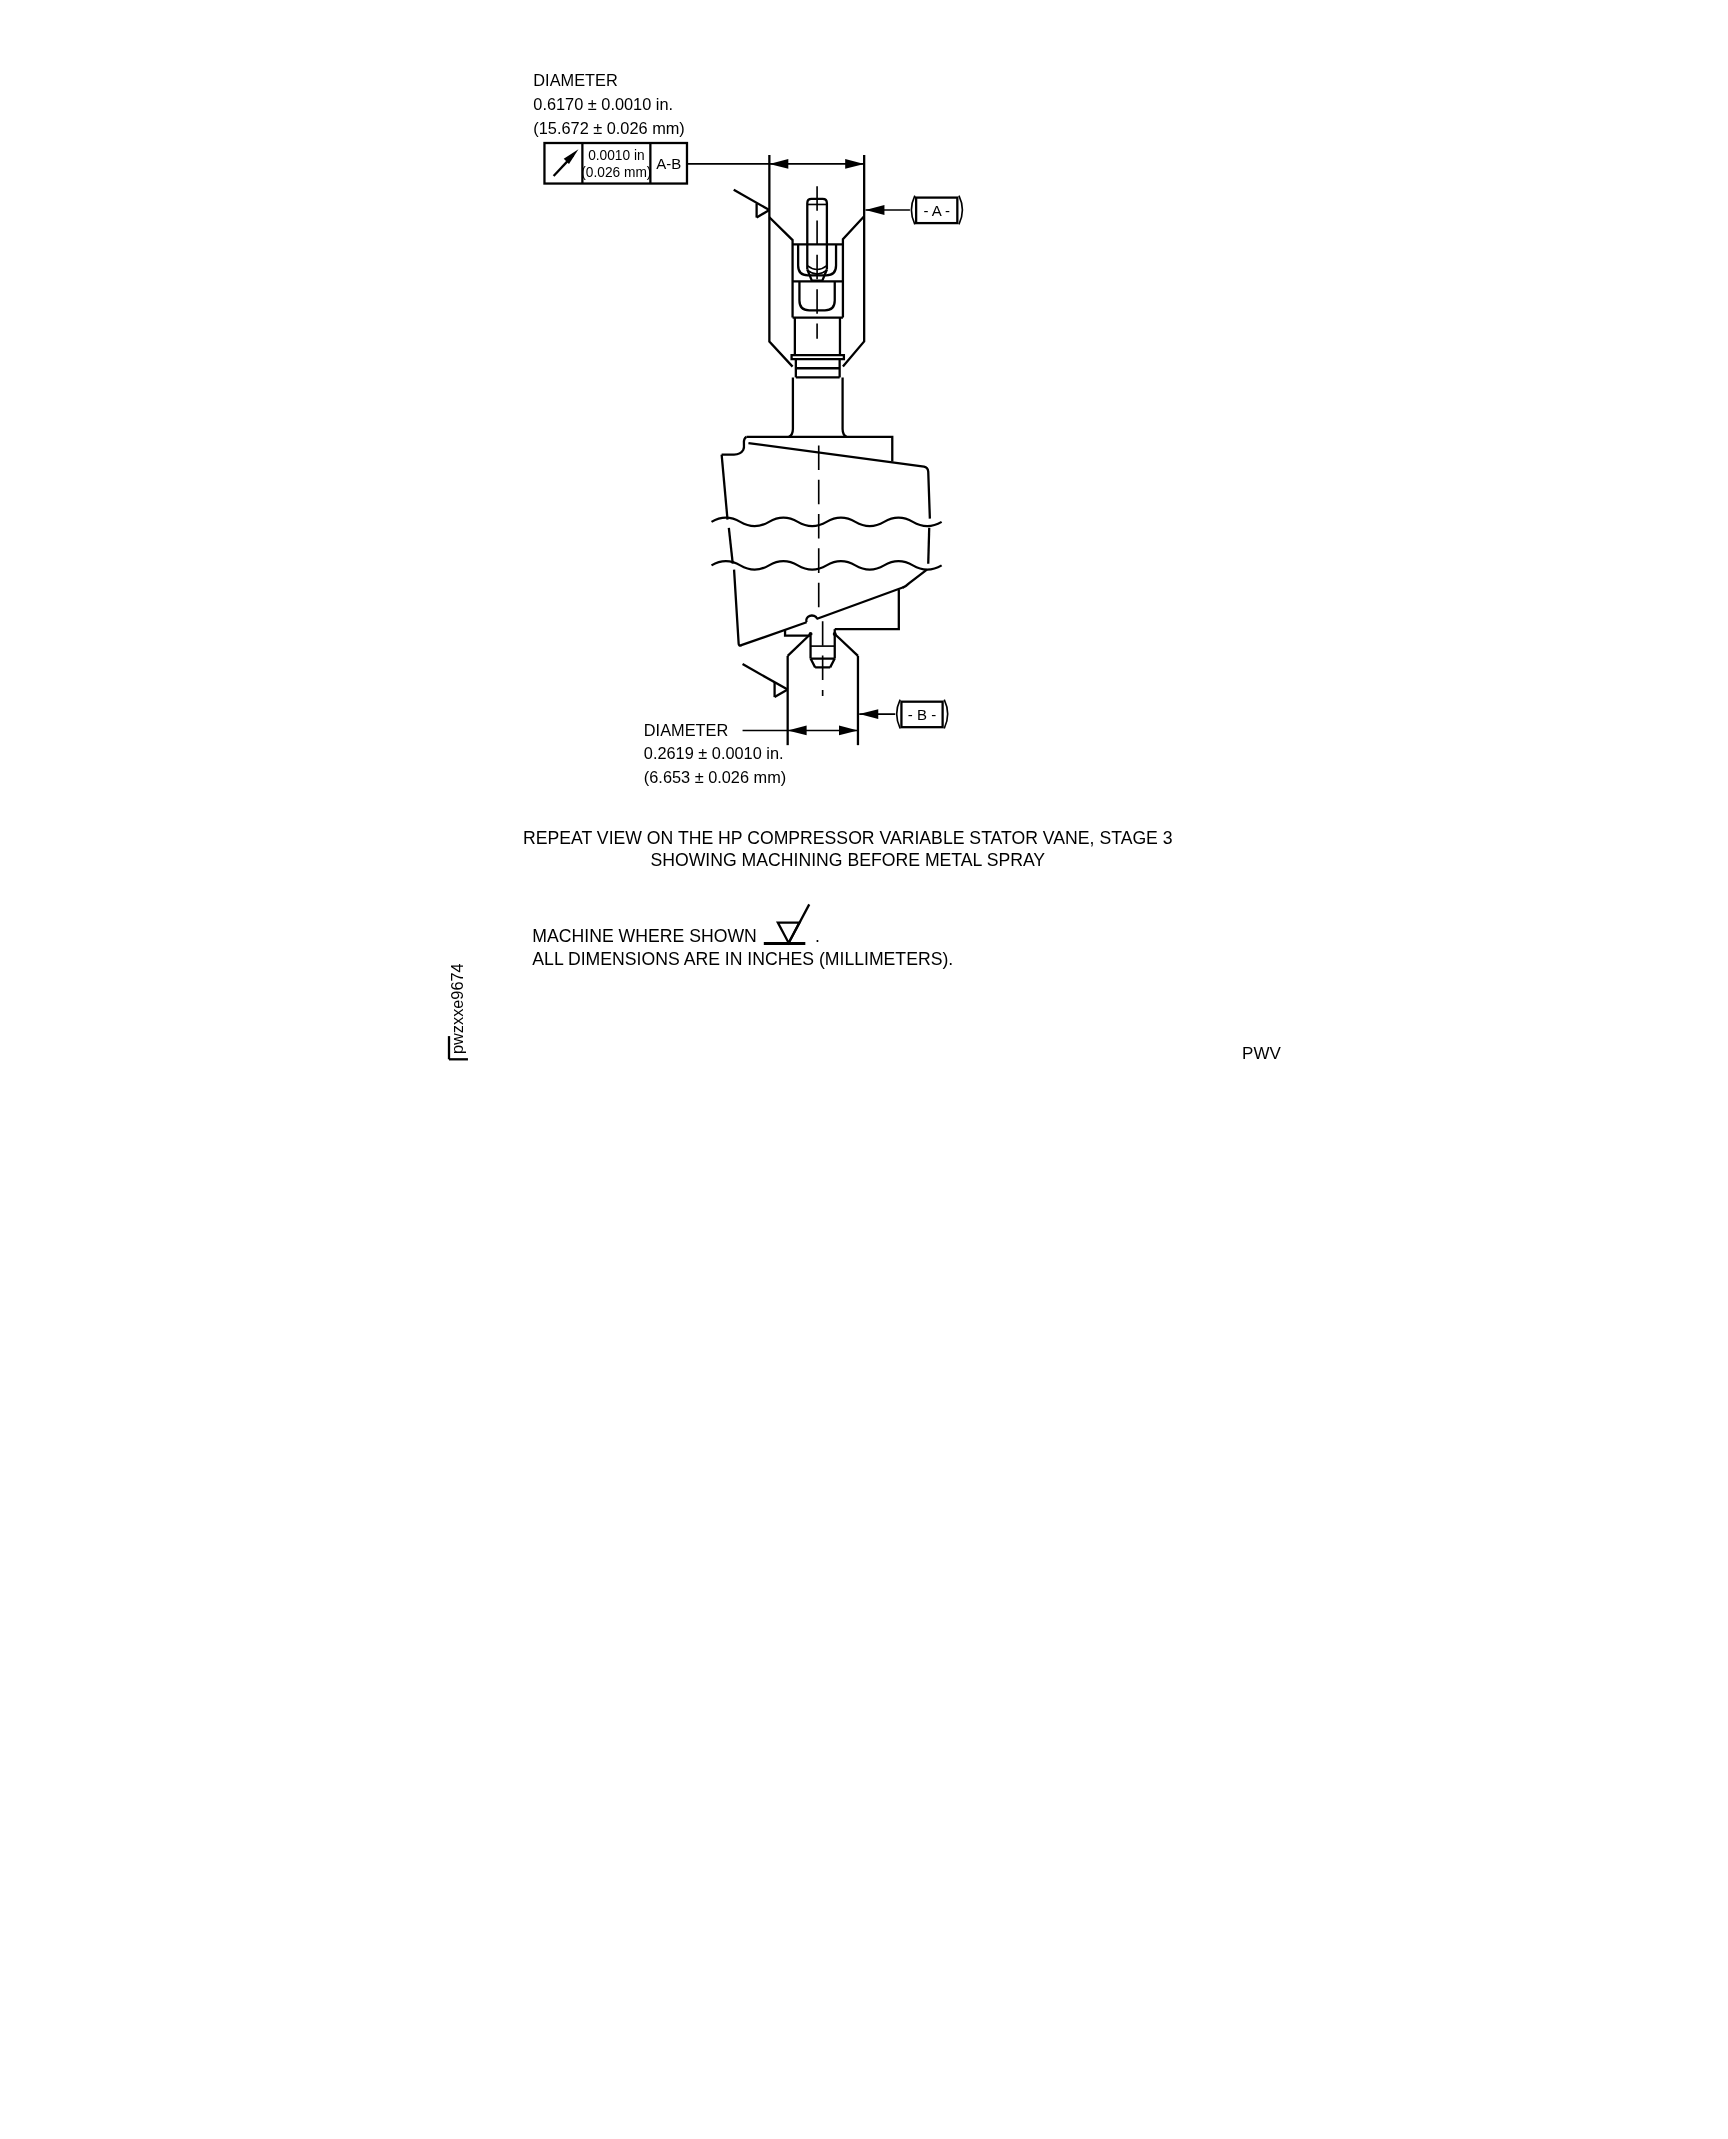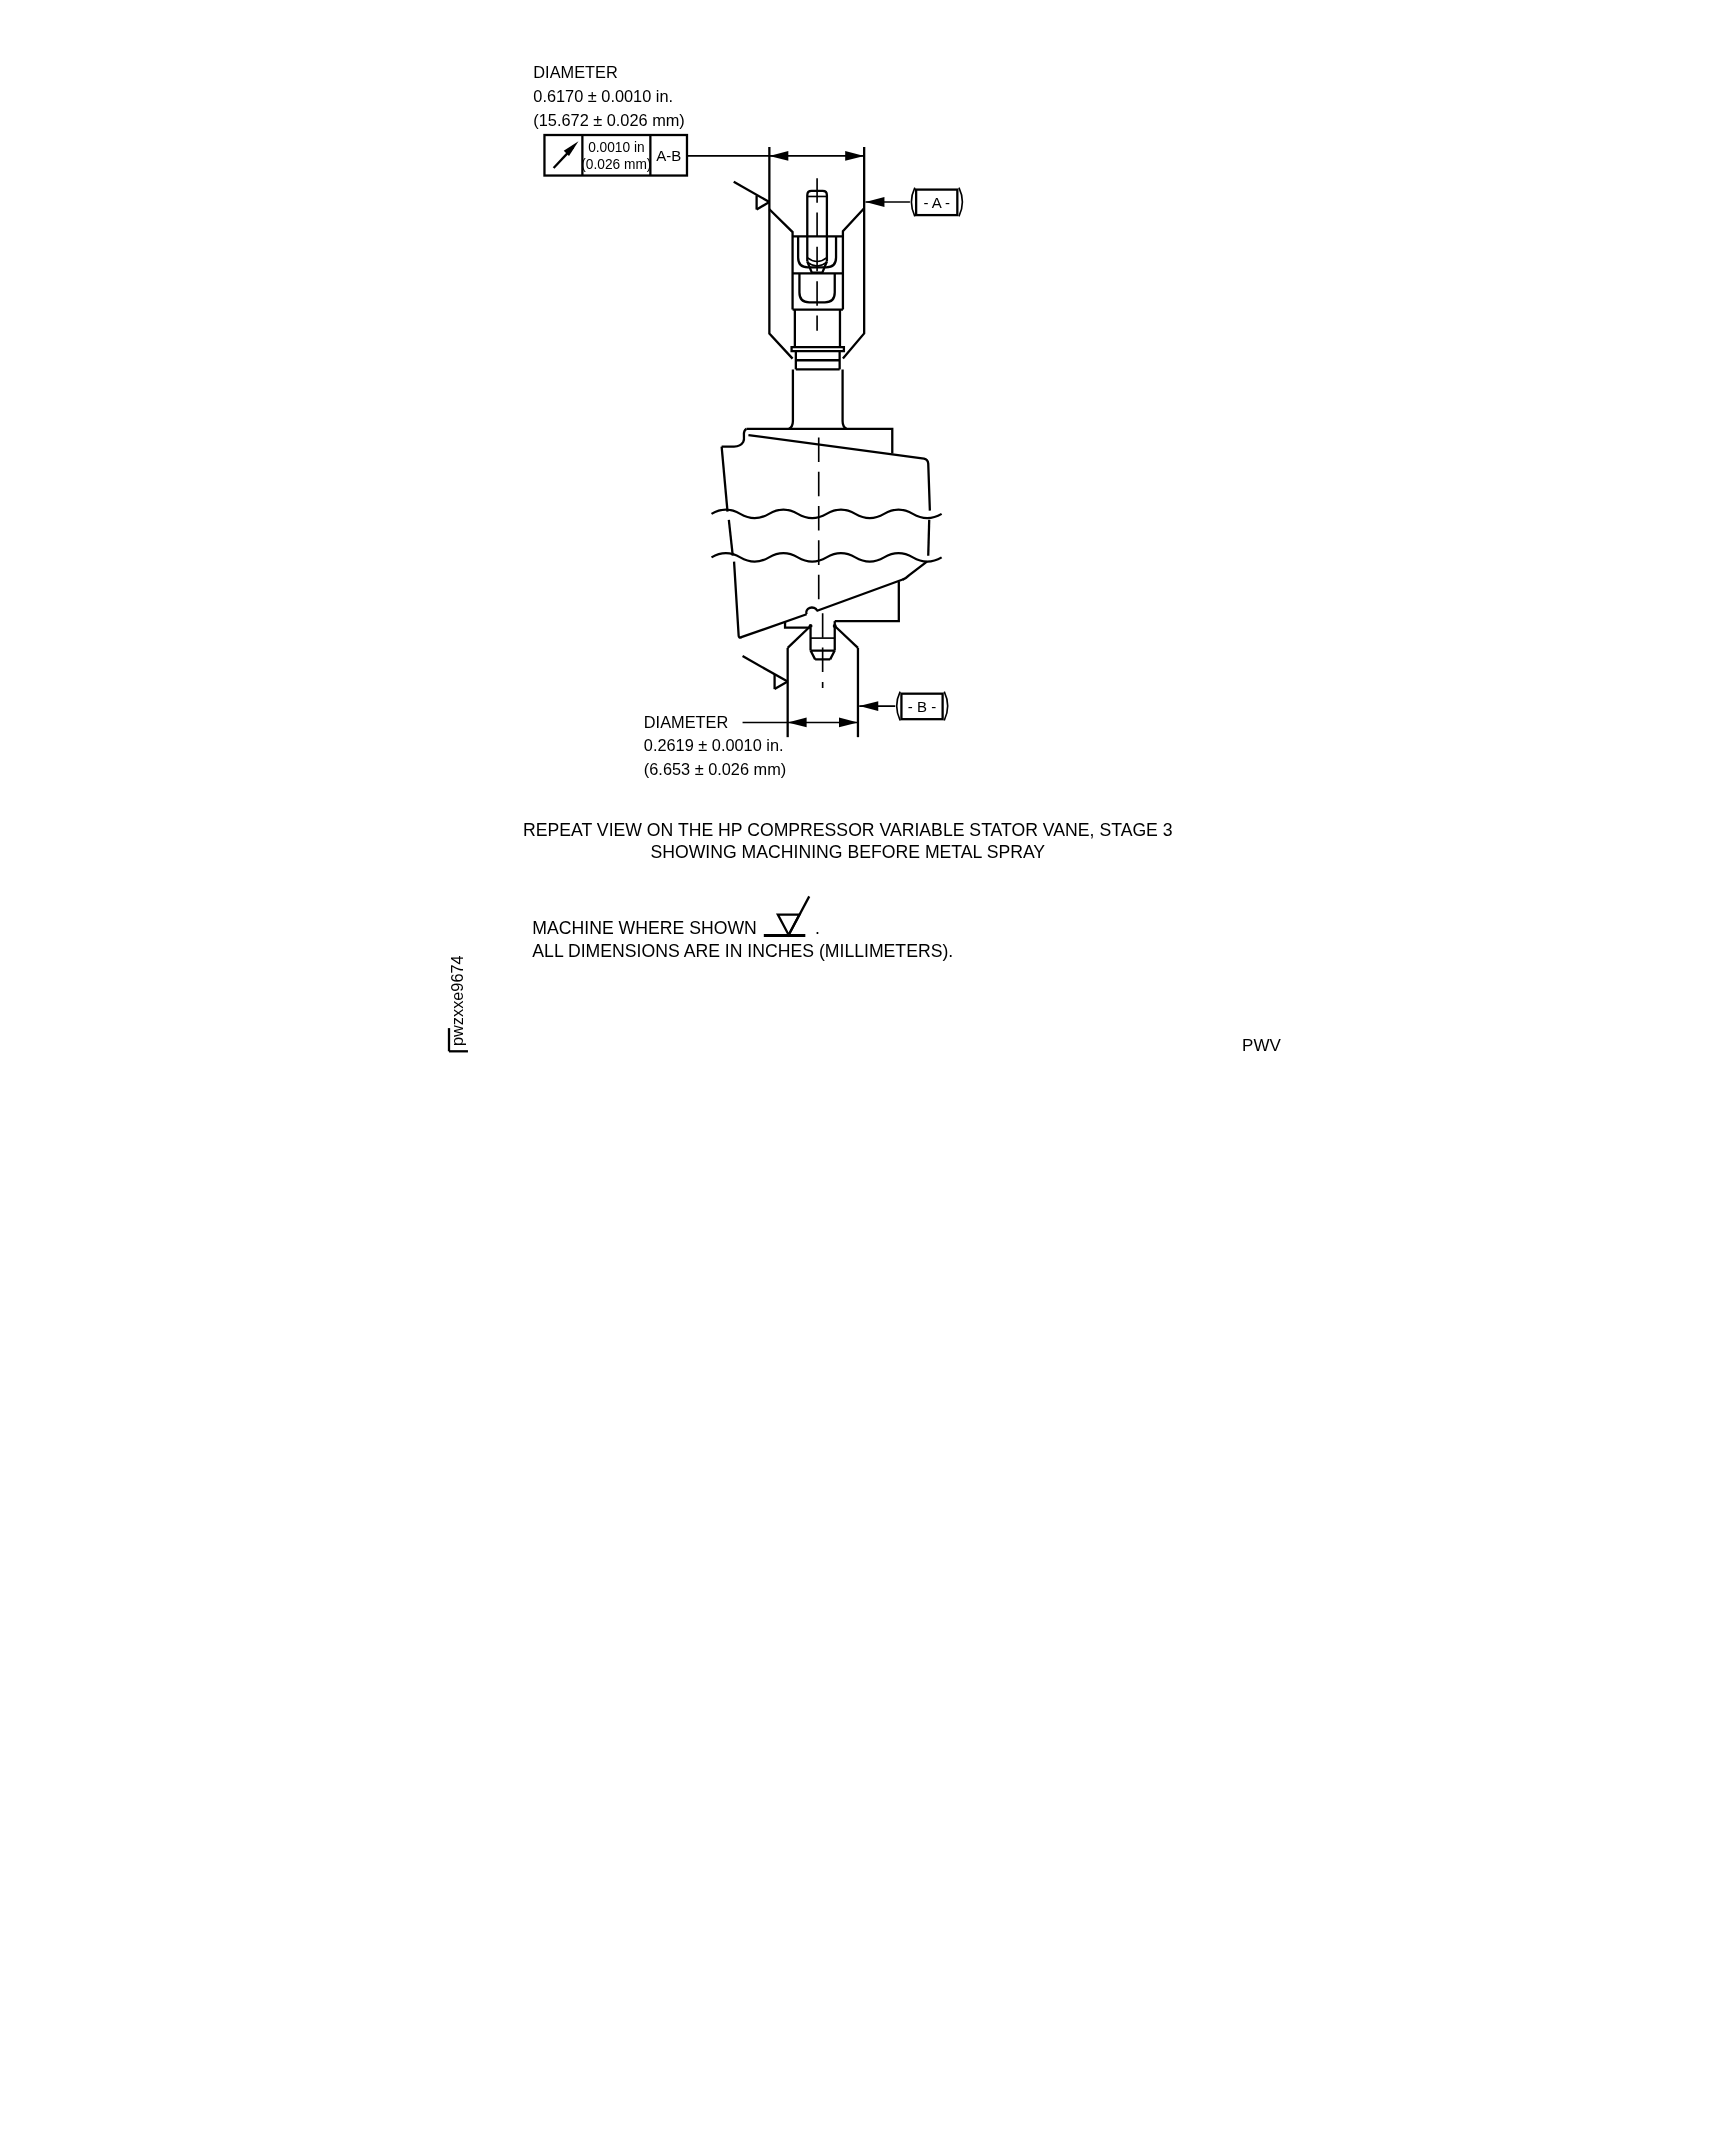--- a/index.html
+++ b/index.html
@@ -1,16 +1,16 @@
 <!DOCTYPE html>
 <html style="font-size:10.5px"><head>
 <meta charset="utf-8">
 <style>
   html,body{margin:0;padding:0;background:#ffffff;}
-  .sheet{width:100%;max-width:864px;margin:0 auto;background:#f0abfc;}
+  .sheet{width:100%;max-width:864px;margin:8px auto;background:#f0abfc;}
   svg{display:block;width:100%;height:auto;background:#fff;}
   .ln{stroke:#000;fill:none;stroke-width:7;stroke-linejoin:miter;stroke-linecap:butt;}
   .thin{stroke-width:5;}
   .cl{stroke:#000;fill:none;stroke-width:5;stroke-dasharray:75 30;}
   .ah{fill:#000;stroke:none;}
   text{fill:#000;font-family:"Liberation Sans","DejaVu Sans",sans-serif;}
   .t50{font-size:50px;}
   .t54{font-size:54px;}
   .t46{font-size:46px;}
   .t42{font-size:42px;}

